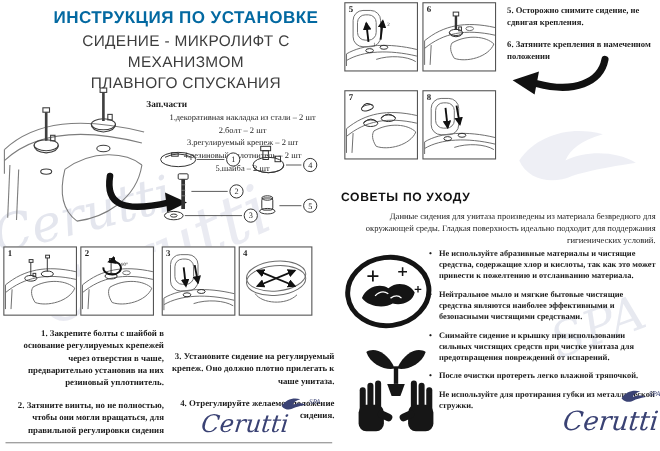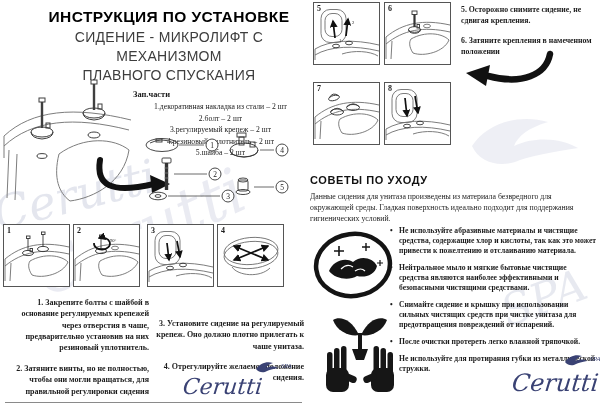--- a/index.html
+++ b/index.html
@@ -10,21 +10,21 @@
   
   .wm{font-family:"DejaVu Serif",serif;font-style:italic;color:rgba(158,166,195,.28);
       white-space:nowrap;pointer-events:none;}
   .wm1{left:-8px;top:168px;font-size:46px;transform:rotate(-14deg);}
   .wm2{left:28px;top:196px;font-size:62px;transform:rotate(-24deg);color:rgba(158,166,195,.22);}
   .wm3{left:500px;top:272px;font-size:44px;transform:rotate(-20deg);color:rgba(158,166,195,.25);}
   .wm-bird{left:468px;top:112px;}
 
   
   .title{left:30px;top:8px;width:278px;text-align:center;font-family:"Liberation Sans",sans-serif;
-         font-weight:bold;font-size:15.5px;letter-spacing:.4px;color:#000000;}
+         font-weight:bold;font-size:15.5px;letter-spacing:.4px;color:#0369a1;}
   .subtitle{left:30px;top:28px;width:278px;text-align:center;font-family:"Liberation Sans",sans-serif;
             font-size:14px;line-height:1.35;letter-spacing:.3px;color:#3d3d3d;}
 
   
   .parts{left:133px;top:66px;width:175px;}
   .parts-h{font-weight:bold;font-size:8.4px;margin-bottom:2px;margin-top:24px;}
   .parts-item{font-size:7.7px;line-height:1.5;text-align:center;}
 
   
   .main-toilet{left:2px;top:60px;}
@@ -45,21 +45,21 @@
   .col2{left:154px;top:297px;width:150px;margin-top:21px;}
   .steps-text p{margin:0 0 9px 0;text-align:right;}
   .rsteps{left:461px;width:137px;font-weight:bold;font-size:7.8px;line-height:1.4;}
   .r56{top:5px;} .r78{top:90px;}
   .rsteps p{margin:0 0 9px 0;}
   .big-arrow-right{left:460px;top:49px;}
 
   
   .care-h{left:310px;top:174px;width:286px;text-align:left;font-family:"Liberation Sans",sans-serif;
           font-weight:bold;font-size:11px;letter-spacing:.6px;color:#111;}
-  .care-intro{left:310px;top:191px;width:286px;text-align:left;font-size:7.8px;line-height:1.42;}
+  .care-intro{left:310px;top:191px;width:286px;text-align:right;font-size:7.8px;line-height:1.42;}
   .bullets{left:390px;top:226px;width:208px;display:flex;flex-direction:column;gap:7px;}
   .b-row{display:flex;font-weight:bold;font-size:7.6px;line-height:1.32;}
   .b-dot{width:9px;flex:none;}
   .wash-icon{left:311px;top:224px;}
   .eco-icon{left:323px;top:304px;}
 
   
   .logo{width:140px;height:48px;}
   .logo-left{left:183px;top:360px;}
   .logo-right{left:512px;top:355px;}

